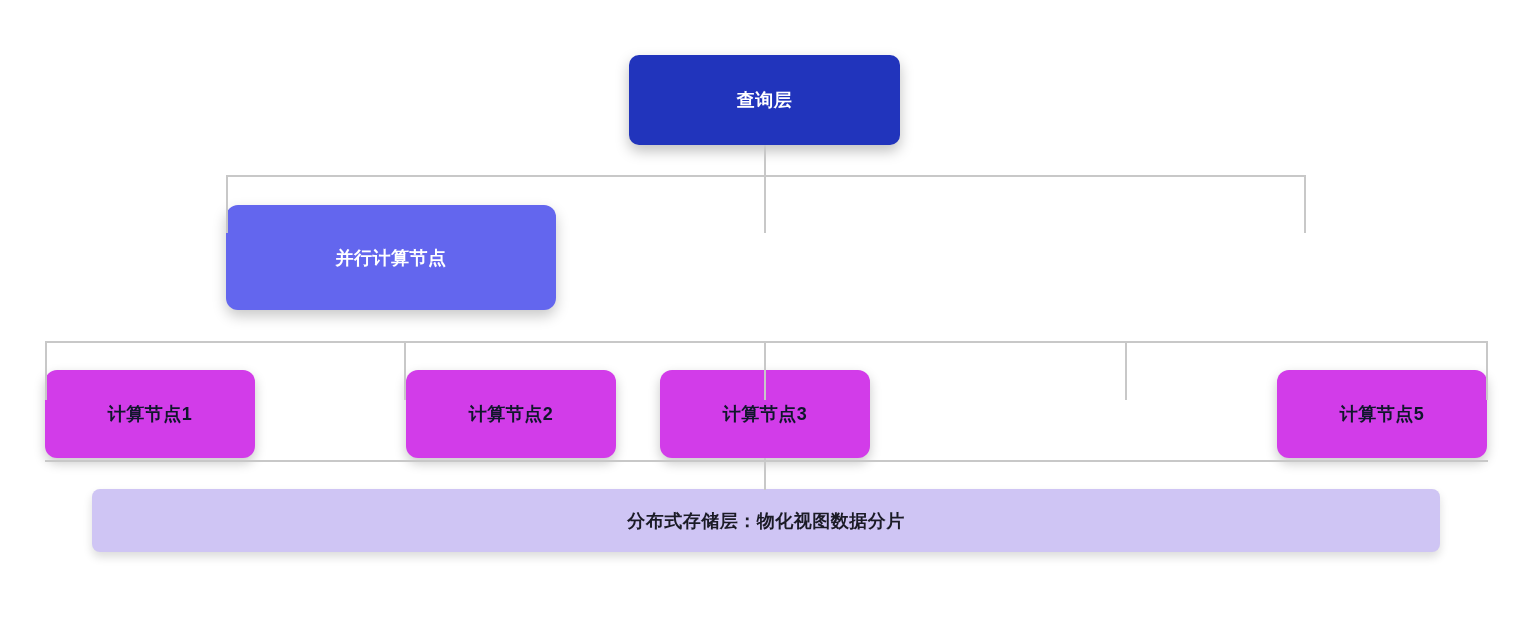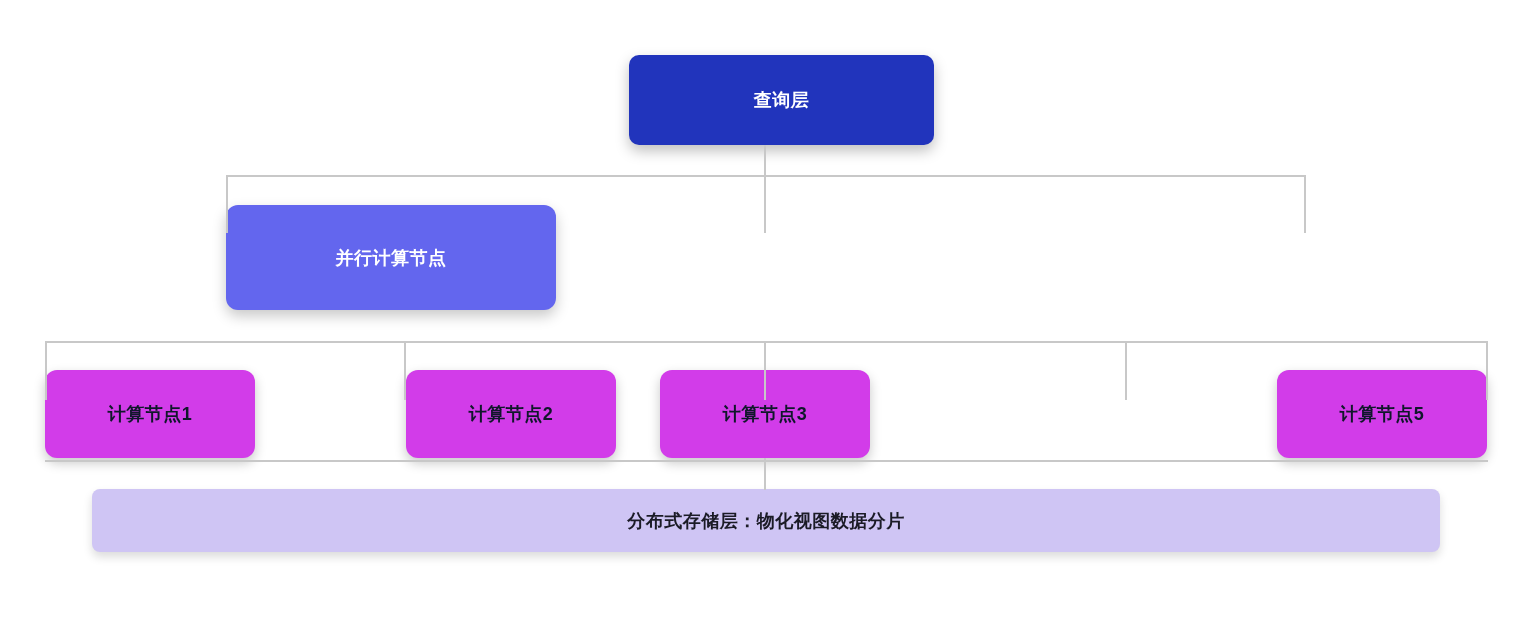--- a/index.html
+++ b/index.html
@@ -17,21 +17,21 @@
     align-items: center;
     justify-content: center;
     font-weight: bold;
     font-size: 18px;
     letter-spacing: 0.5px;
     z-index: 5;
     box-sizing: border-box;
     text-align: center;
   }
   .node-query {
-    left: 629px; top: 55px; width: 305px; height: 90px;
+    left: 629px; top: 55px; width: 271px; height: 90px;
     background: #2134bc; color: #ffffff; border-radius: 10px;
     box-shadow: 0 6px 14px rgba(0,0,0,0.25);
   }
   .node-mid {
     top: 205px; width: 330px; height: 105px;
     background: #6366ee; color: #ffffff; border-radius: 12px;
     box-shadow: 0 6px 14px rgba(0,0,0,0.22);
   }
   .mid-0 { left: 226px; text-align: center; }
   .mid-1 { left: 601px; }

